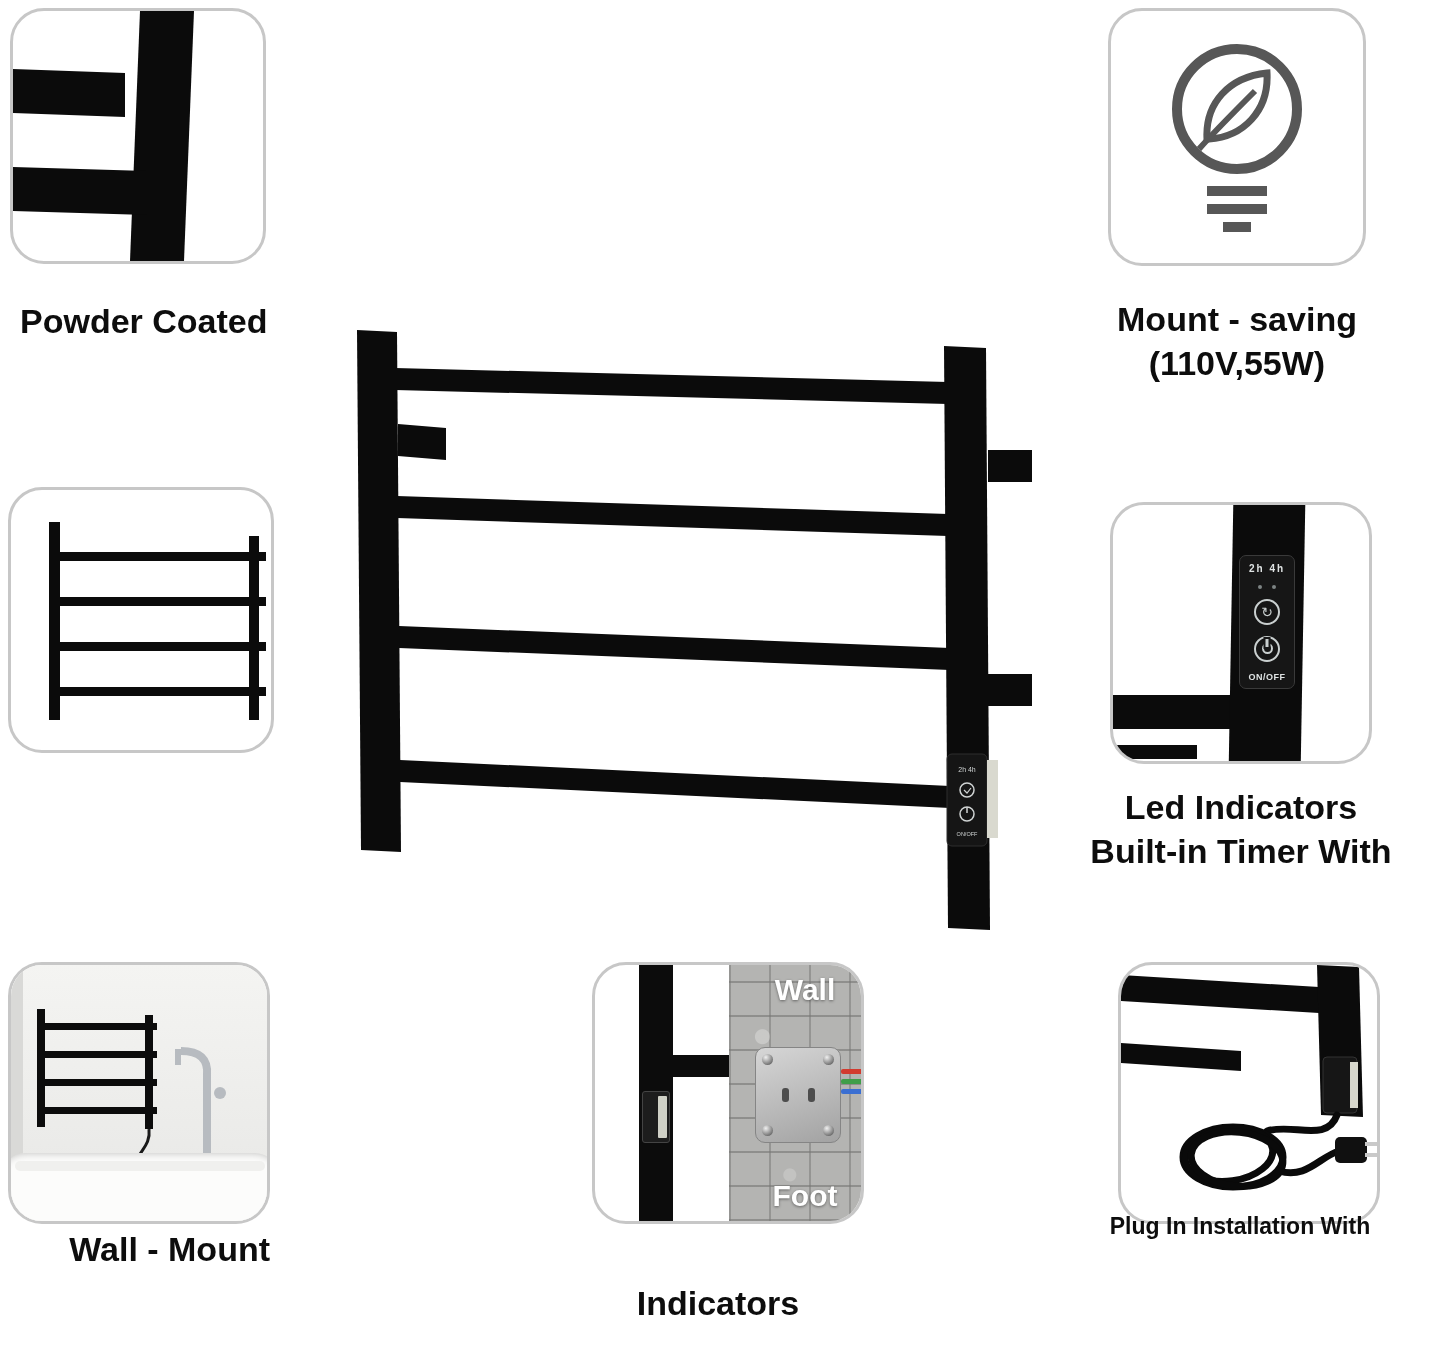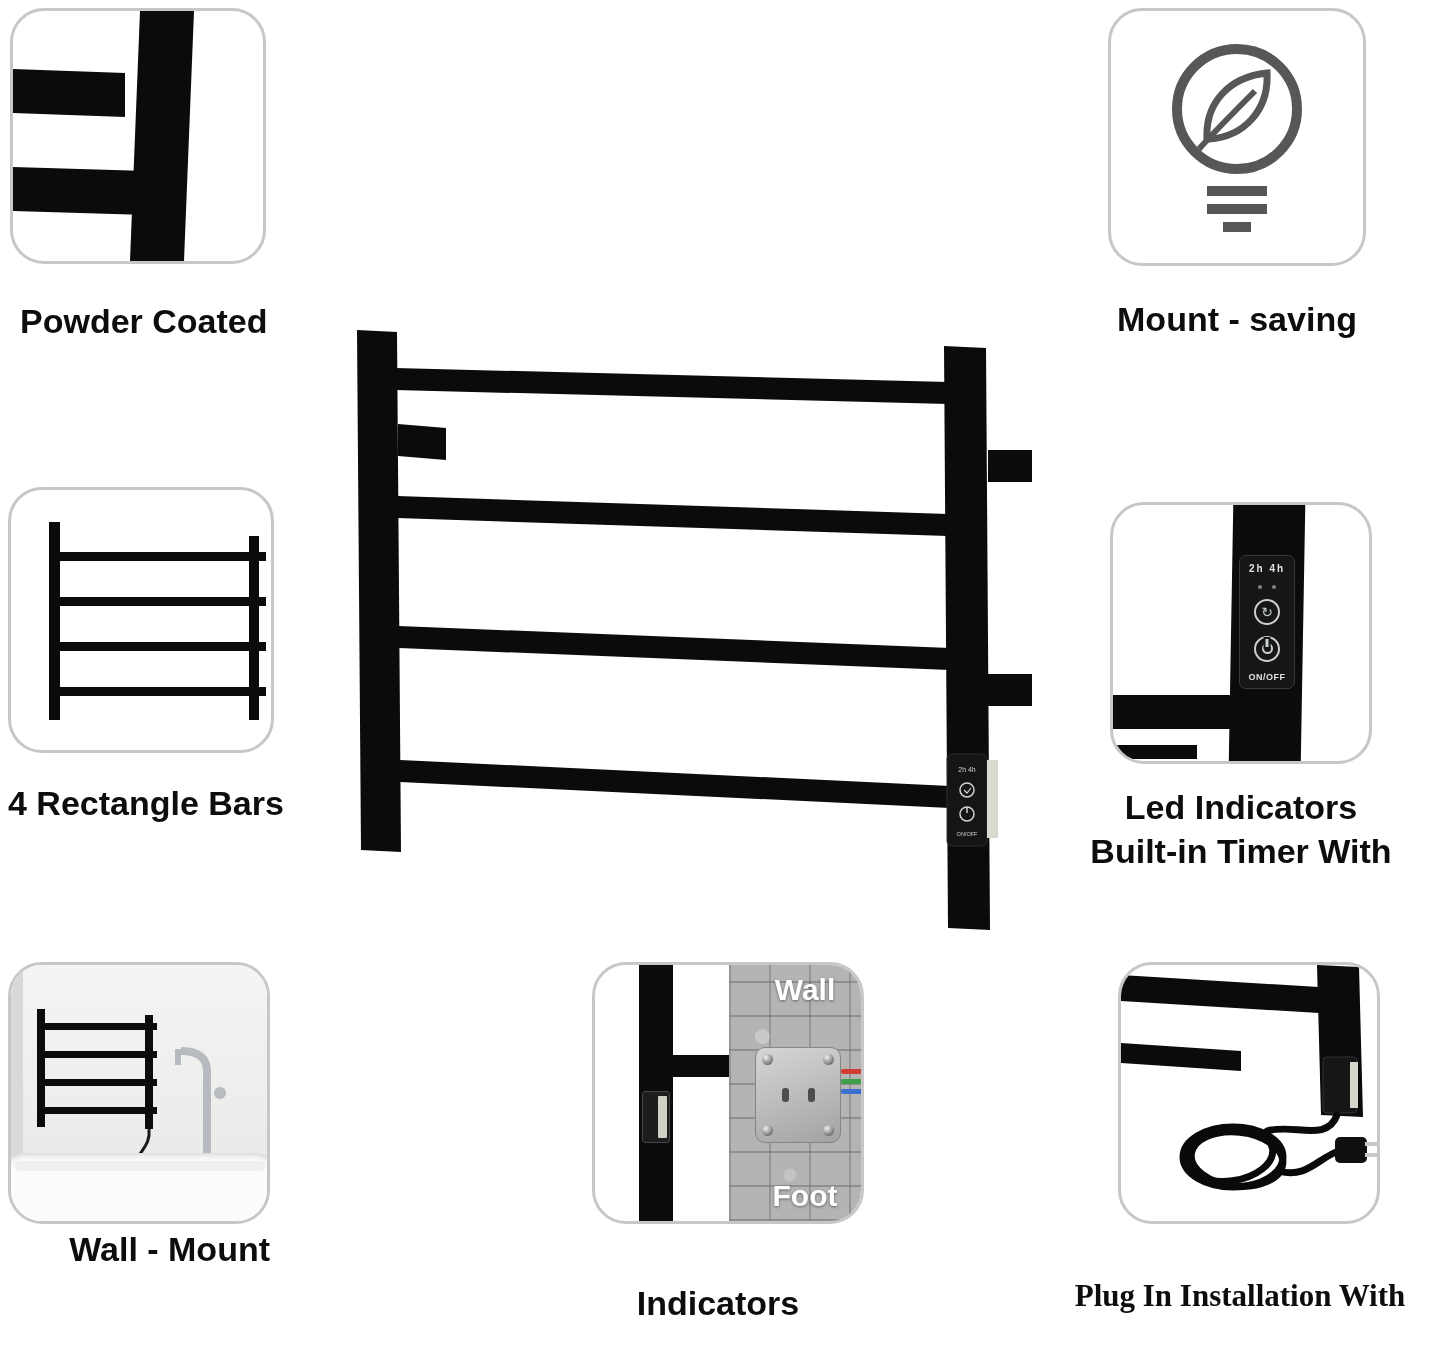--- a/index.html
+++ b/index.html
@@ -26,21 +26,21 @@
   #tile-hardwired { left:592px;  top:962px; width:272px; height:262px; }
   #tile-plug      { left:1118px; top:962px; width:262px; height:262px; }
 
   
   #cap-powder    { left:20px;   top:300px; }
   #cap-energy    { left:1037px; top:298px; width:400px; }
   #cap-bars      { left:8px;    top:782px; }
   #cap-timer     { left:1041px; top:786px; width:400px; }
   #cap-bath      { left:8px;    top:1228px; width:262px;text-align:right; }
   #cap-hardwired { left:572px;  top:1282px; width:292px; }
-  #cap-plug      { left:1040px; top:1276px; width:400px; font-size:31px;font-family:Liberation Serif, serif; }
+  #cap-plug      { left:1040px; top:1212px; width:400px; font-size:23px; }
 
   
   .cu-post { position:absolute; left:118px; top:0; width:72px; height:260px; background:#0b0b0b; transform:skewX(-1deg); }
   .cu-bar  { position:absolute; left:0; top:190px; width:124px; height:34px; background:#0b0b0b; }
   .cu-bar2 { position:absolute; left:0; top:240px; width:84px;  height:14px; background:#0b0b0b; }
   .cu-panel {
     position:absolute; left:126px; top:50px; width:56px; height:134px;
     background:#161616; border:1px solid #3a3a3a; border-radius:7px;
     display:flex; flex-direction:column; align-items:center; justify-content:space-between;
     padding:7px 0 6px 0;
@@ -135,33 +135,33 @@
       <circle cx="126" cy="98" r="60" fill="none" stroke="#575757" stroke-width="10"></circle>
       <path d="M96 128 C94 92 118 66 156 62 C158 100 132 126 98 128 Z" fill="none" stroke="#575757" stroke-width="7"></path>
       <path d="M88 138 C104 120 124 100 144 80" fill="none" stroke="#575757" stroke-width="6"></path>
       <line x1="96" y1="180" x2="156" y2="180" stroke="#575757" stroke-width="10"></line>
       <line x1="96" y1="198" x2="156" y2="198" stroke="#575757" stroke-width="10"></line>
       <line x1="112" y1="216" x2="140" y2="216" stroke="#575757" stroke-width="10"></line>
     </svg>
   </div>
   <div class="caption center" id="cap-energy">
     <div>Mount - saving</div>
+    <div>(110V,55W)</div>
   </div>
 
   <div class="tile" id="tile-bars">
     <svg width="260" height="260" viewBox="0 0 260 260">
       <rect x="38" y="32" width="11" height="198" fill="#0b0b0b"></rect>
       <rect x="238" y="46" width="10" height="184" fill="#0b0b0b"></rect>
       <rect x="49" y="62" width="206" height="9" fill="#0b0b0b"></rect>
       <rect x="49" y="107" width="206" height="9" fill="#0b0b0b"></rect>
       <rect x="49" y="152" width="206" height="9" fill="#0b0b0b"></rect>
       <rect x="49" y="197" width="206" height="9" fill="#0b0b0b"></rect>
     </svg>
   </div>
-  <div class="caption" id="cap-bars">4 Rectangle Bars</div>
 
   <div class="tile" id="tile-timer">
     <div class="cu-bar"></div>
     <div class="cu-bar2"></div>
     <div class="cu-post"></div>
     <div class="cu-panel">
       <div class="cu-leds">2h 4h</div>
       <div class="cu-dotrow">
         <div class="cu-dot"></div>
         <div class="cu-dot"></div>

